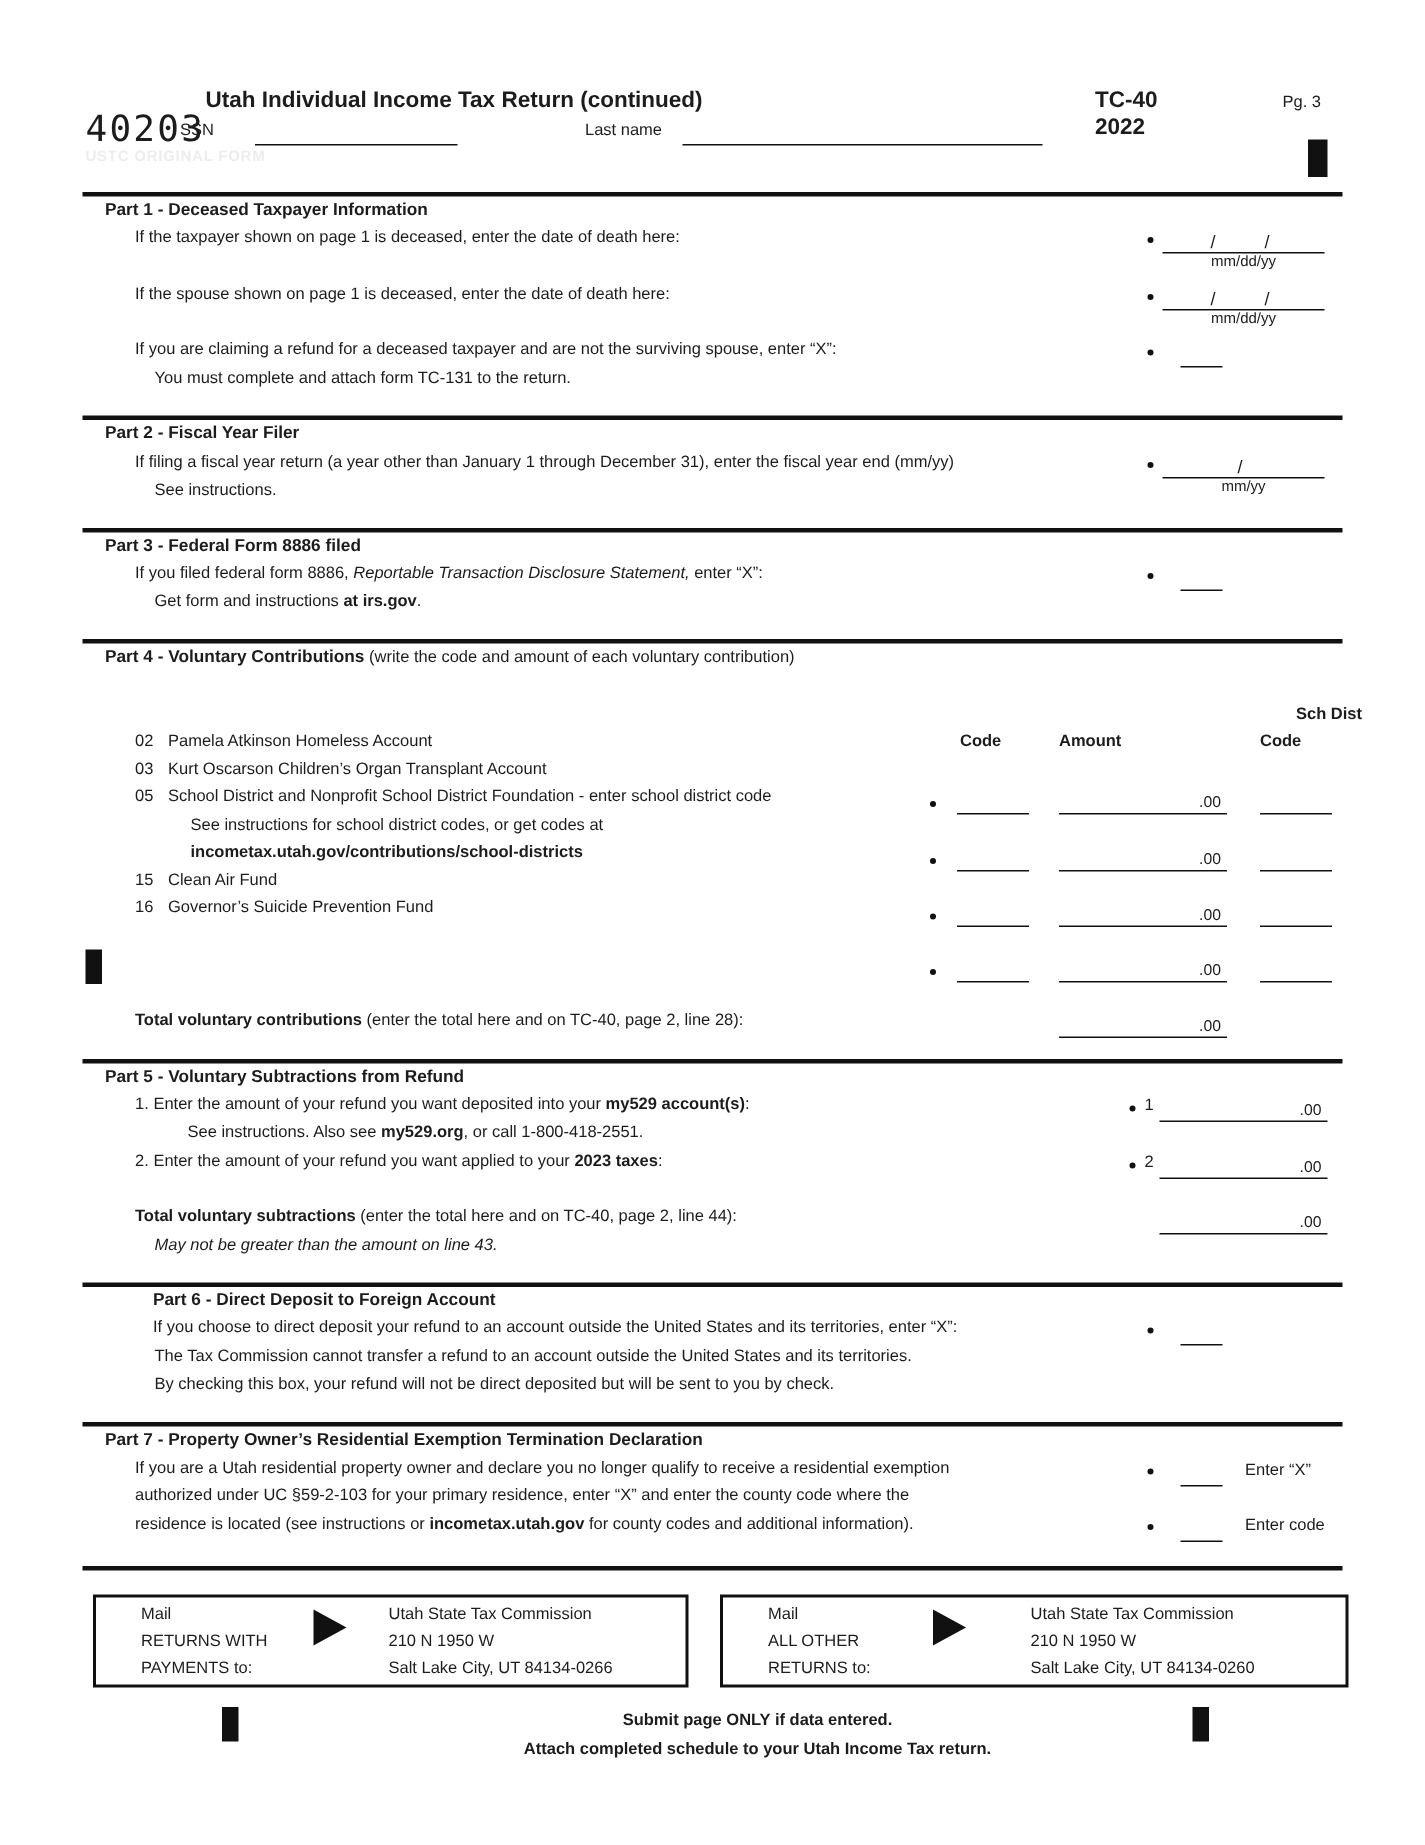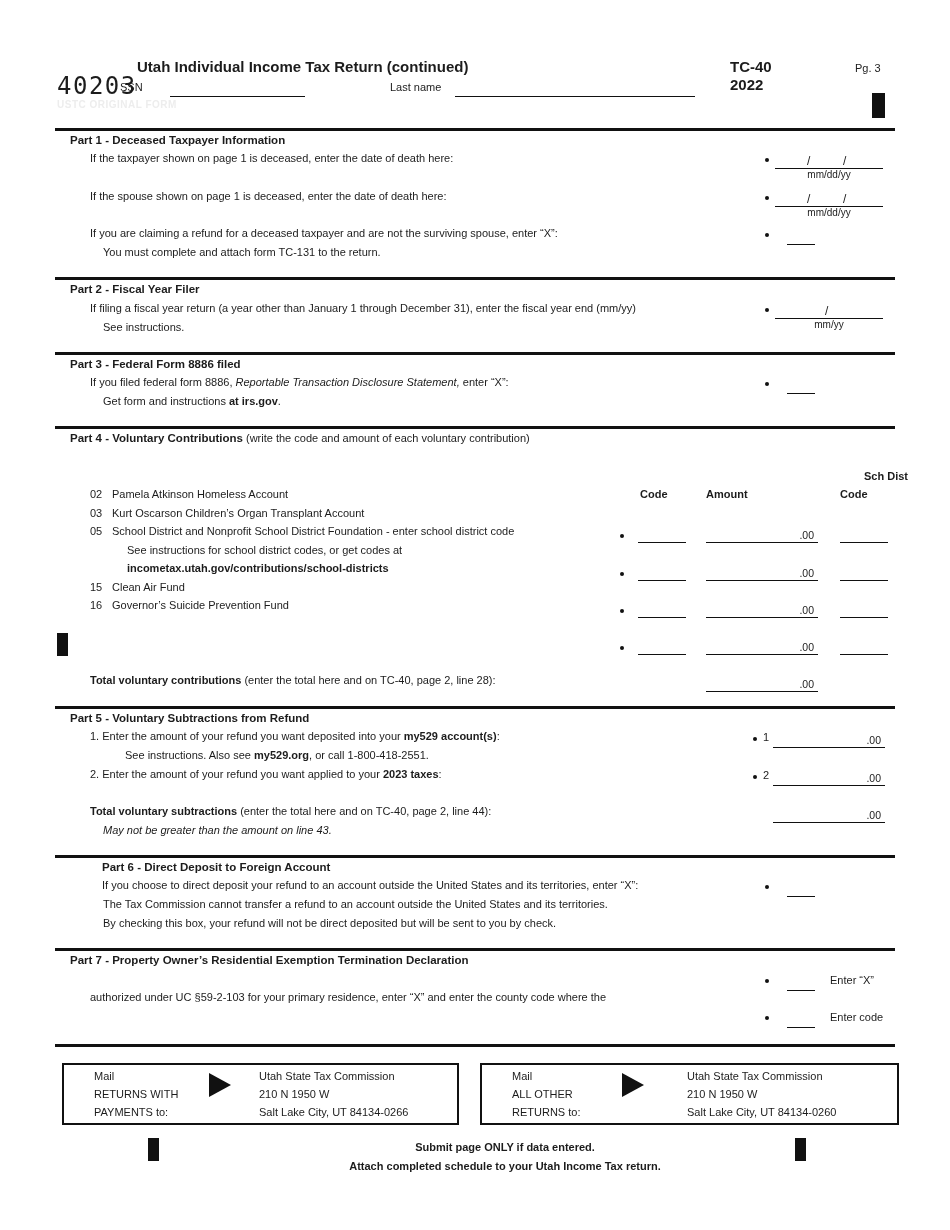--- a/index.html
+++ b/index.html
@@ -165,24 +165,26 @@
   <div class="abs rule" style="left:55px;top:855px;width:840px;"></div>
   <div class="abs ph" style="left:70px;top:861px;margin-left:32px;">Part 6 - Direct Deposit to Foreign Account</div>
   <div class="abs t" style="left:102px;top:879px;">If you choose to direct deposit your refund to an account outside the United States and its territories, enter “X”:</div>
   <div class="abs dot" style="left:765px;top:885px;"></div>
   <div class="abs fld" style="left:787px;top:880px;width:28px;height:16px;"></div>
   <div class="abs t" style="left:103px;top:898px;">The Tax Commission cannot transfer a refund to an account outside the United States and its territories.</div>
   <div class="abs t" style="left:103px;top:917px;">By checking this box, your refund will not be direct deposited but will be sent to you by check.</div>
 
   <div class="abs rule" style="left:55px;top:948px;width:840px;"></div>
   <div class="abs ph" style="left:70px;top:954px;">Part 7 - Property Owner’s Residential Exemption Termination Declaration</div>
+  <div class="abs t" style="left:90px;top:973px;">If you are a Utah residential property owner and declare you no longer qualify to receive a residential exemption</div>
   <div class="abs dot" style="left:765px;top:979px;"></div>
   <div class="abs fld" style="left:787px;top:974px;width:28px;height:16px;"></div>
   <div class="abs t" style="left:830px;top:974px;">Enter “X”</div>
   <div class="abs t" style="left:90px;top:991px;">authorized under UC §59-2-103 for your primary residence, enter “X” and enter the county code where the</div>
+  <div class="abs t" style="left:90px;top:1010px;"><span>residence is located (see instructions or </span><span class="b">incometax.utah.gov</span><span> for county codes and additional information).</span></div>
   <div class="abs dot" style="left:765px;top:1016px;"></div>
   <div class="abs fld" style="left:787px;top:1011px;width:28px;height:16px;"></div>
   <div class="abs t" style="left:830px;top:1011px;">Enter code</div>
   <div class="abs rule" style="left:55px;top:1044px;width:840px;"></div>
 
   <div class="abs box" style="left:62px;top:1063px;width:393px;height:58px;">
     <div class="abs t" style="left:30px;top:5px;">Mail</div>
     <div class="abs t" style="left:30px;top:23px;">RETURNS WITH</div>
     <div class="abs t" style="left:30px;top:41px;">PAYMENTS to:</div>
     <div class="abs arrow" style="left:145px;top:8px;"></div>

